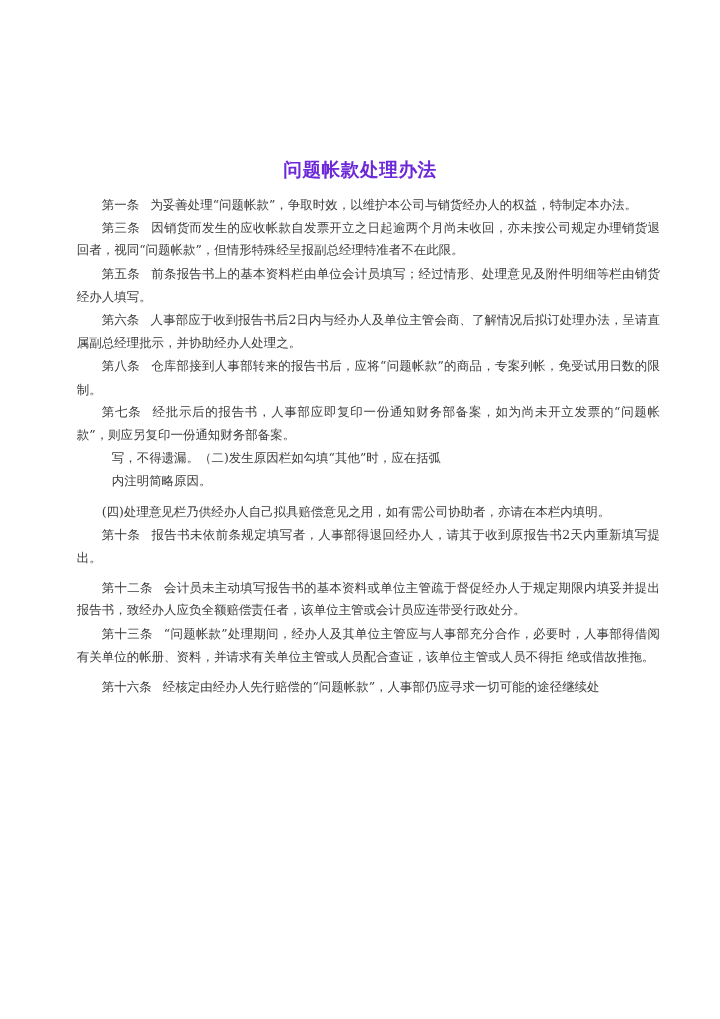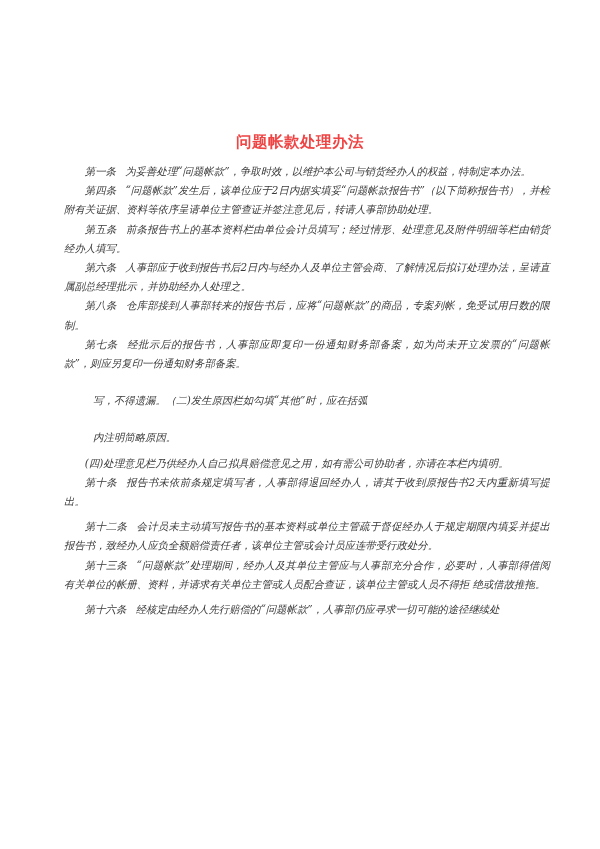--- a/index.html
+++ b/index.html
@@ -1,37 +1,37 @@
 <!DOCTYPE html>
 <html><head>
 <meta charset="utf-8">
 <style>
   html, body { margin: 0; padding: 0; background: #ffffff; }
   body { width: 600px; height: 849px; overflow: hidden; position: relative;
          font-family: "DejaVu Serif", "Liberation Serif", serif; color: #333333; }
   .page { position: absolute; left: 0; top: 0; width: 600px; height: 849px; background: #fff; }
   .title { position: absolute; top: 132px; left: 0; width: 600px; text-align: center;
            font-family: "DejaVu Sans", "Liberation Sans", sans-serif;
-           font-size: 15.5px; font-weight: bold; color: #ef4444; letter-spacing: 0.5px; }
+           font-size: 15.5px; font-weight: bold; color: #6d28d9; letter-spacing: 0.5px; }
   .body { position: absolute; left: 64px; top: 162px; width: 486px;
           font-size: 10.4px; line-height: 19.2px; color: #3a3a3a; }
-  .p { margin: 0; text-indent: 2em; text-align: justify; word-break: break-all; font-style: italic; }
+  .p { margin: 0; text-indent: 2em; text-align: justify; word-break: break-all; }
   .p .num { margin-right: 0.9em; }
-  .p.sub { margin-left: 2.8em; text-indent: 0; margin-top: 18px; }
+  .p.sub { margin-left: 2.8em; text-indent: 0; }
   .gap { height: 6px; }
 </style>
 </head>
 <body>
 
 <div class="page">
   <div class="title">问题帐款处理办法</div>
 
   <div class="body">
     <p class="p"><span class="num">第一条</span><span>为妥善处理“问题帐款”，争取时效，以维护本公司与销货经办人的权益，特制定本办法。</span></p>
-    <p class="p"><span class="num">第四条</span><span>“问题帐款”发生后，该单位应于2日内据实填妥“问题帐款报告书”（以下简称报告书），并检附有关证据、资料等依序呈请单位主管查证并签注意见后，转请人事部协助处理。</span></p>
+    <p class="p"><span class="num">第三条</span><span>因销货而发生的应收帐款自发票开立之日起逾两个月尚未收回，亦未按公司规定办理销货退回者，视同“问题帐款”，但情形特殊经呈报副总经理特准者不在此限。</span></p>
     <p class="p"><span class="num">第五条</span><span>前条报告书上的基本资料栏由单位会计员填写；经过情形、处理意见及附件明细等栏由销货经办人填写。</span></p>
     <p class="p"><span class="num">第六条</span><span>人事部应于收到报告书后2日内与经办人及单位主管会商、了解情况后拟订处理办法，呈请直属副总经理批示，并协助经办人处理之。</span></p>
     <p class="p"><span class="num">第八条</span><span>仓库部接到人事部转来的报告书后，应将“问题帐款”的商品，专案列帐，免受试用日数的限制。</span></p>
     <p class="p"><span class="num">第七条</span><span>经批示后的报告书，人事部应即复印一份通知财务部备案，如为尚未开立发票的“问题帐款”，则应另复印一份通知财务部备案。</span></p>
 
     <p class="p sub">写，不得遗漏。（二)发生原因栏如勾填“其他”时，应在括弧</p>
     <p class="p sub">内注明简略原因。</p>
     <div class="gap"></div>
     <p class="p">(四)处理意见栏乃供经办人自己拟具赔偿意见之用，如有需公司协助者，亦请在本栏内填明。</p>
 

